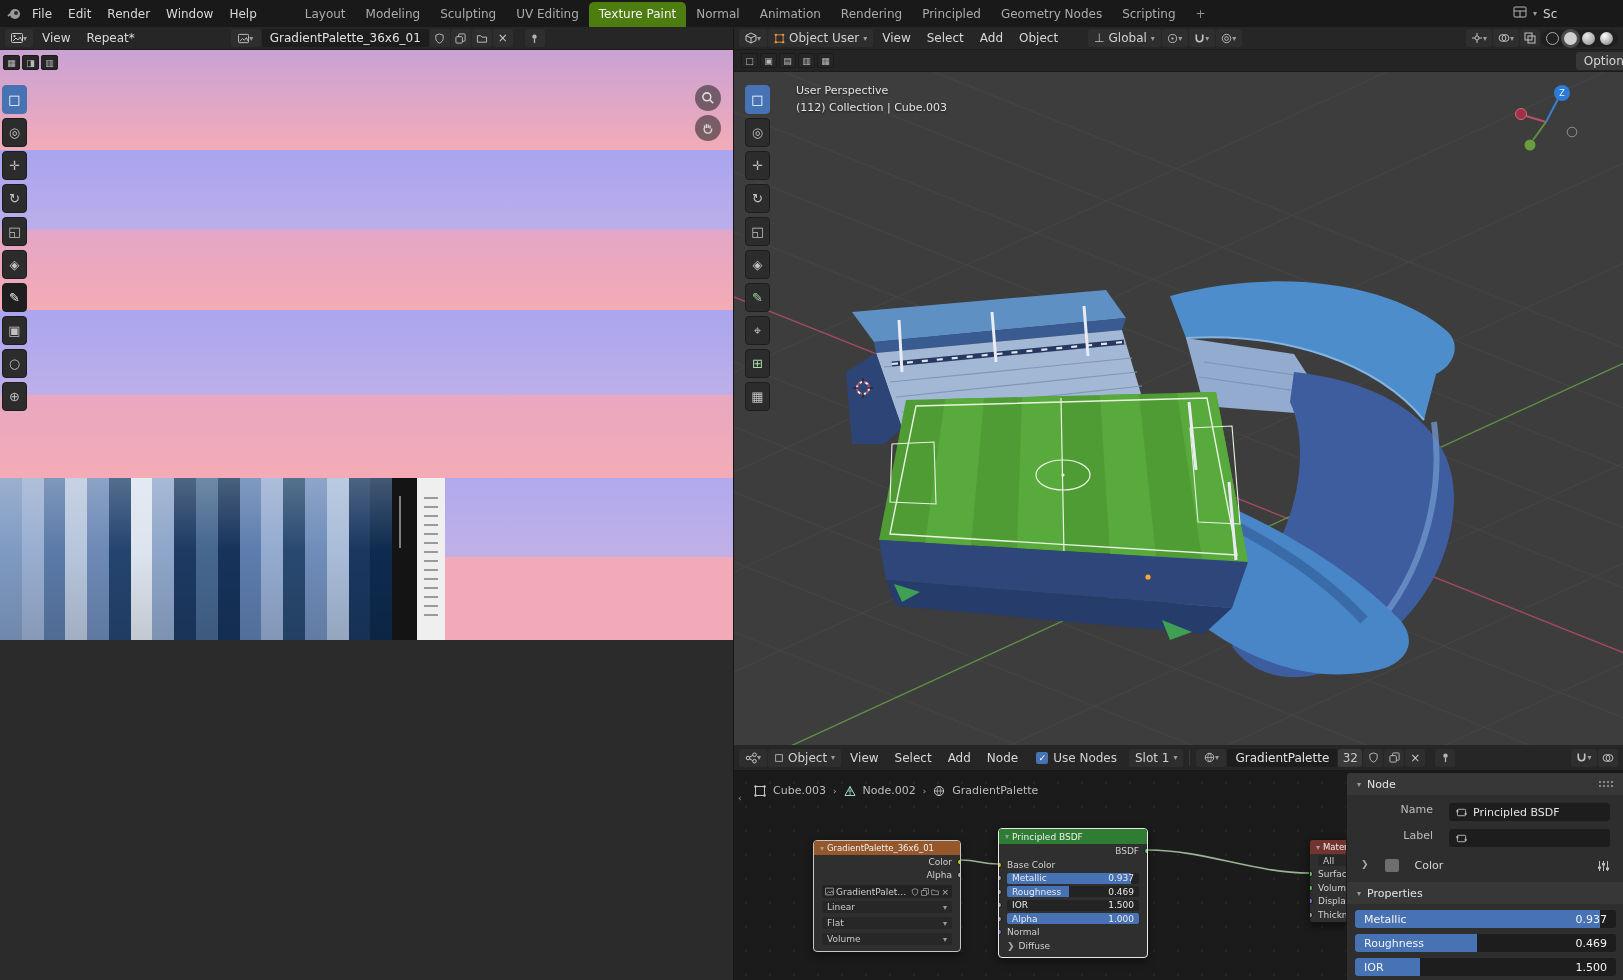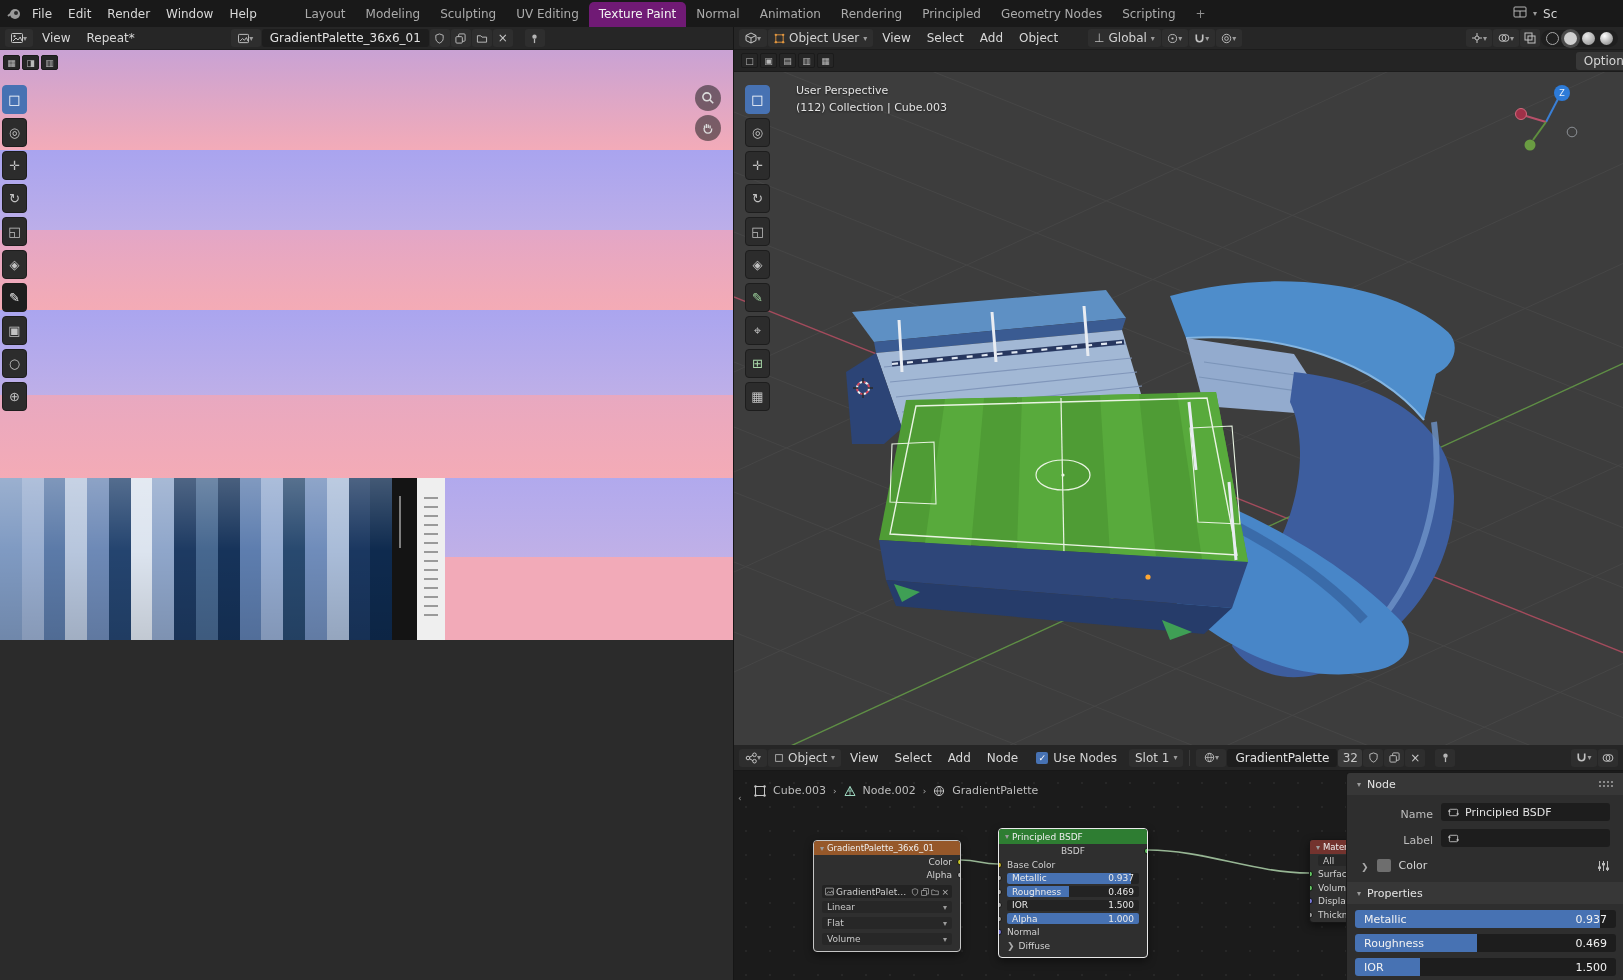--- a/index.html
+++ b/index.html
@@ -5,21 +5,21 @@
   *{box-sizing:border-box;margin:0;padding:0}
   html,body{width:1623px;height:980px}
   body{font-family:"DejaVu Sans","Liberation Sans",sans-serif;background:#1c1c1c;color:#d5d5d5;font-size:12px;overflow:hidden}
   .screen{position:relative;width:1623px;height:980px;overflow:hidden;background:#1c1c1c}
   .abs{position:absolute}
   
   .topbar{position:absolute;left:0;top:0;width:1623px;height:27px;background:#191919;display:flex;align-items:center;padding:0 6px;gap:2px}
   .menu{padding:3px 8px;border-radius:3px;color:#d8d8d8;white-space:nowrap}
   .wtabs{display:flex;align-items:flex-end;margin-left:28px;height:27px}
   .wtab{padding:5px 10px 6px;color:#ababab;white-space:nowrap;border-radius:5px 5px 0 0;font-size:12px}
-  .wtab.active{background:#701a75;color:#f2f2f2}
+  .wtab.active{background:#4d7c0f;color:#f2f2f2}
   .wtab.add{color:#8f8f8f}
   .tb-right{position:absolute;right:0;top:0;height:27px;display:flex;align-items:center;gap:6px;padding-right:2px;overflow:hidden;width:110px}
   
   .ehdr{position:absolute;left:0;right:0;top:0;background:#262626;display:flex;align-items:center;padding:0 5px;gap:1px;color:#d2d2d2;border-bottom:1px solid #1c1c1c}
   .dropbox{display:flex;align-items:center;gap:4px;background:#2e2e2e;border-radius:3px;padding:2px 6px;white-space:nowrap}
   .namefield{display:flex;align-items:center;gap:4px;background:#1d1d1d;border-radius:3px;padding:2px 8px;color:#e2e2e2;white-space:nowrap}
   .minibtn{display:flex;align-items:center;justify-content:center;background:#2e2e2e;border-radius:3px;width:20px;height:18px;color:#c8c8c8}
   .caret{font-size:8px;color:#9c9c9c}
   .ic{display:inline-block;vertical-align:middle}
   .sep{width:1px;height:16px;background:#3a3a3a;margin:0 5px}
@@ -66,21 +66,21 @@
   .nslider{position:relative;flex:1;height:11px;background:#232323;border-radius:2px;overflow:hidden;display:flex;align-items:center;justify-content:space-between}
   .nfill{position:absolute;left:0;top:0;bottom:0;background:#4772b3}
   .nslbl{position:relative;margin-left:5px;color:#eaeaea}
   .nsval{position:relative;margin-right:5px;color:#eaeaea}
   .nselect{flex:1;height:12px;background:#272727;border-radius:2px;display:flex;align-items:center;justify-content:space-between;padding:0 5px;color:#c9c9c9}
   .nimgrow{flex:1;height:13px;background:#232323;border-radius:2px;display:flex;align-items:center;gap:2px;padding:0 3px;overflow:hidden}
   
   .npanel{position:absolute;left:612px;top:1px;width:278px;height:208px;background:#2e2e2e;border-left:1px solid #1a1a1a;border-top:1px solid #1a1a1a;border-radius:4px 0 0 0;font-size:11px}
   .phdr{height:22px;background:#373737;display:flex;align-items:center;gap:6px;padding:0 10px;color:#e4e4e4;border-radius:4px 0 0 0}
   .dots{width:16px;height:8px;background-image:radial-gradient(circle,#8a8a8a 1px,transparent 1.2px);background-size:4px 4px;margin-left:auto}
-  .prow{display:flex;align-items:flex-end;margin:8px 14px 8px;gap:8px}
+  .prow{display:flex;align-items:flex-start;margin:8px 14px 8px;gap:16px}
   .plabel{width:72px;text-align:right;color:#bdbdbd}
   .pfield{flex:1;height:18px;background:#1d1d1d;border-radius:3px;display:flex;align-items:center;gap:6px;padding:0 7px;color:#e2e2e2}
   .pslider{position:relative;height:18px;background:#1d1d1d;border-radius:3px;overflow:hidden;display:flex;align-items:center;justify-content:space-between;padding:0 9px;color:#f2f2f2;margin:6px 8px 0}
   .pfill{position:absolute;left:0;top:0;bottom:0;background:#4772b3}
   .pslbl,.psval{position:relative}
   .chev{font-size:9px;color:#aaa}
   .dim{color:#9c9c9c}
 </style>
 </head>
 <body>
@@ -619,21 +619,21 @@
             </div>
           </div>
         <div style="height:4px"></div>
       </div>
 
       <div class="node active" style="left:264px;top:57px;width:150px">
         <div class="nhdr" style="background:#2e7d32;height:15px;font-size:9px">
           <span class="caret">▾</span>
           <span>Principled BSDF</span>
         </div>
-        <div class="nrow" style="height:14px;justify-content:center">
+        <div class="nrow" style="height:14px;justify-content:flex-end">
           <span>BSDF</span>
           <span class="nsock r" id="bsdf-out-sock" style="background: rgb(99, 199, 99);"></span>
         </div>
         <div id="bsdf-rows">
             <div class="nrow">
               <div class="nsock l" style="background: rgb(199, 178, 41);"></div>
               <span>Base Color</span>
             </div>
             <div class="nrow">
               <div class="nsock l" style="background: rgb(154, 154, 154);"></div>

